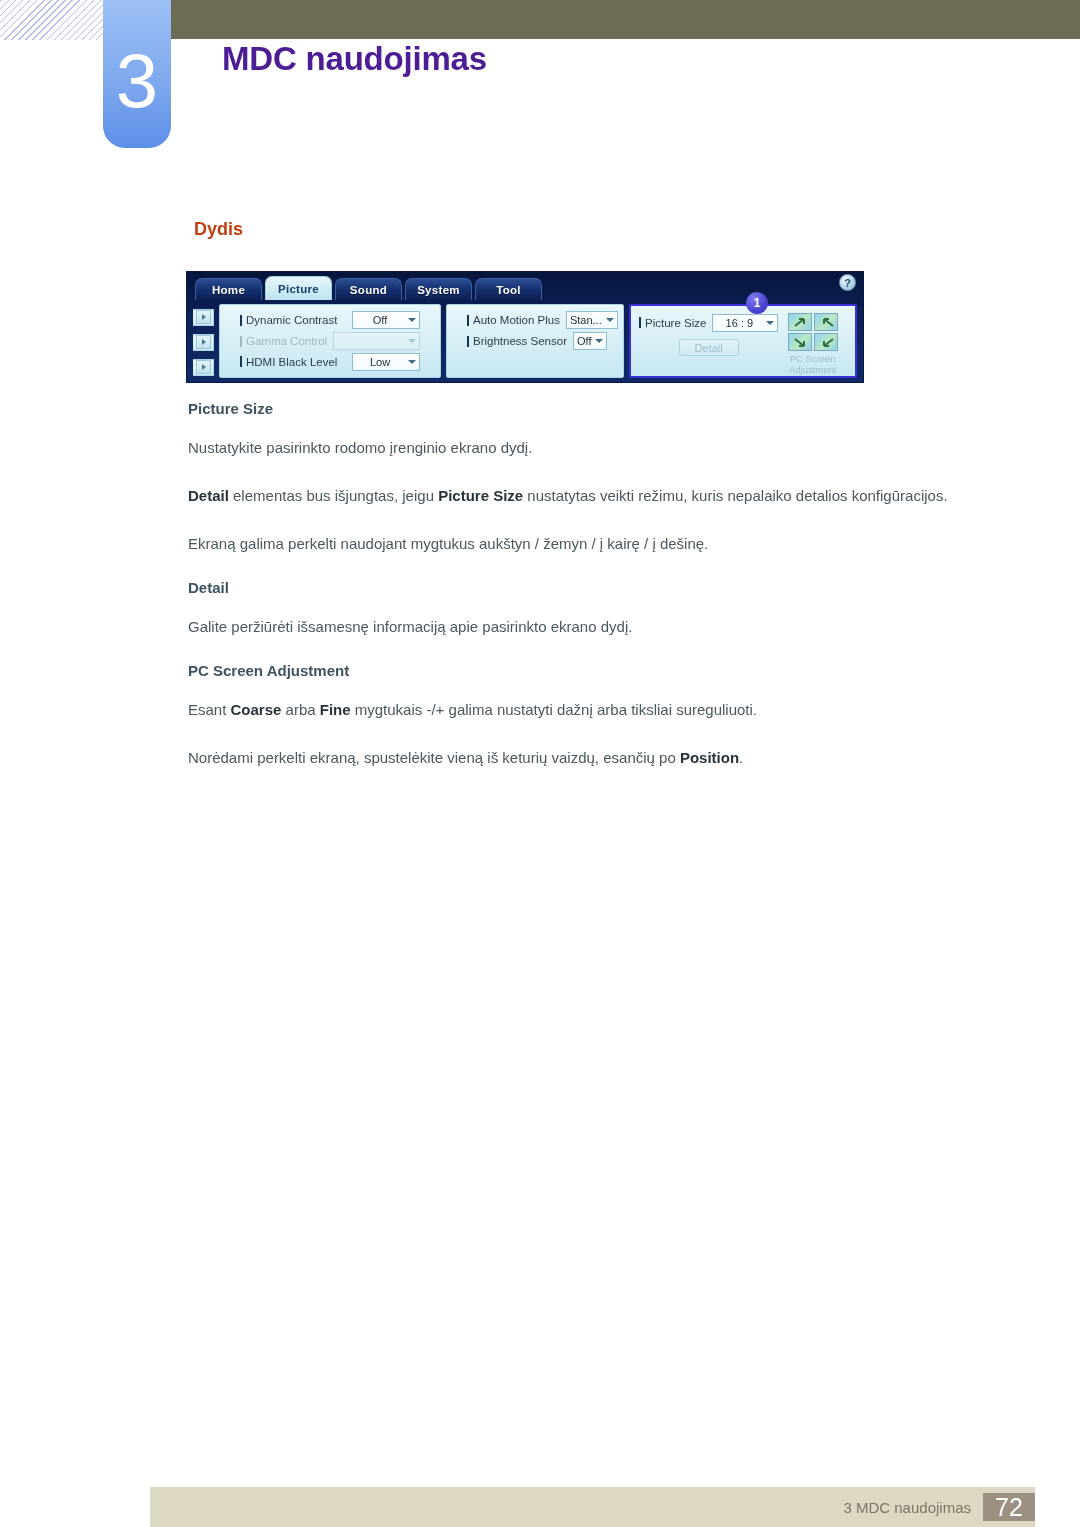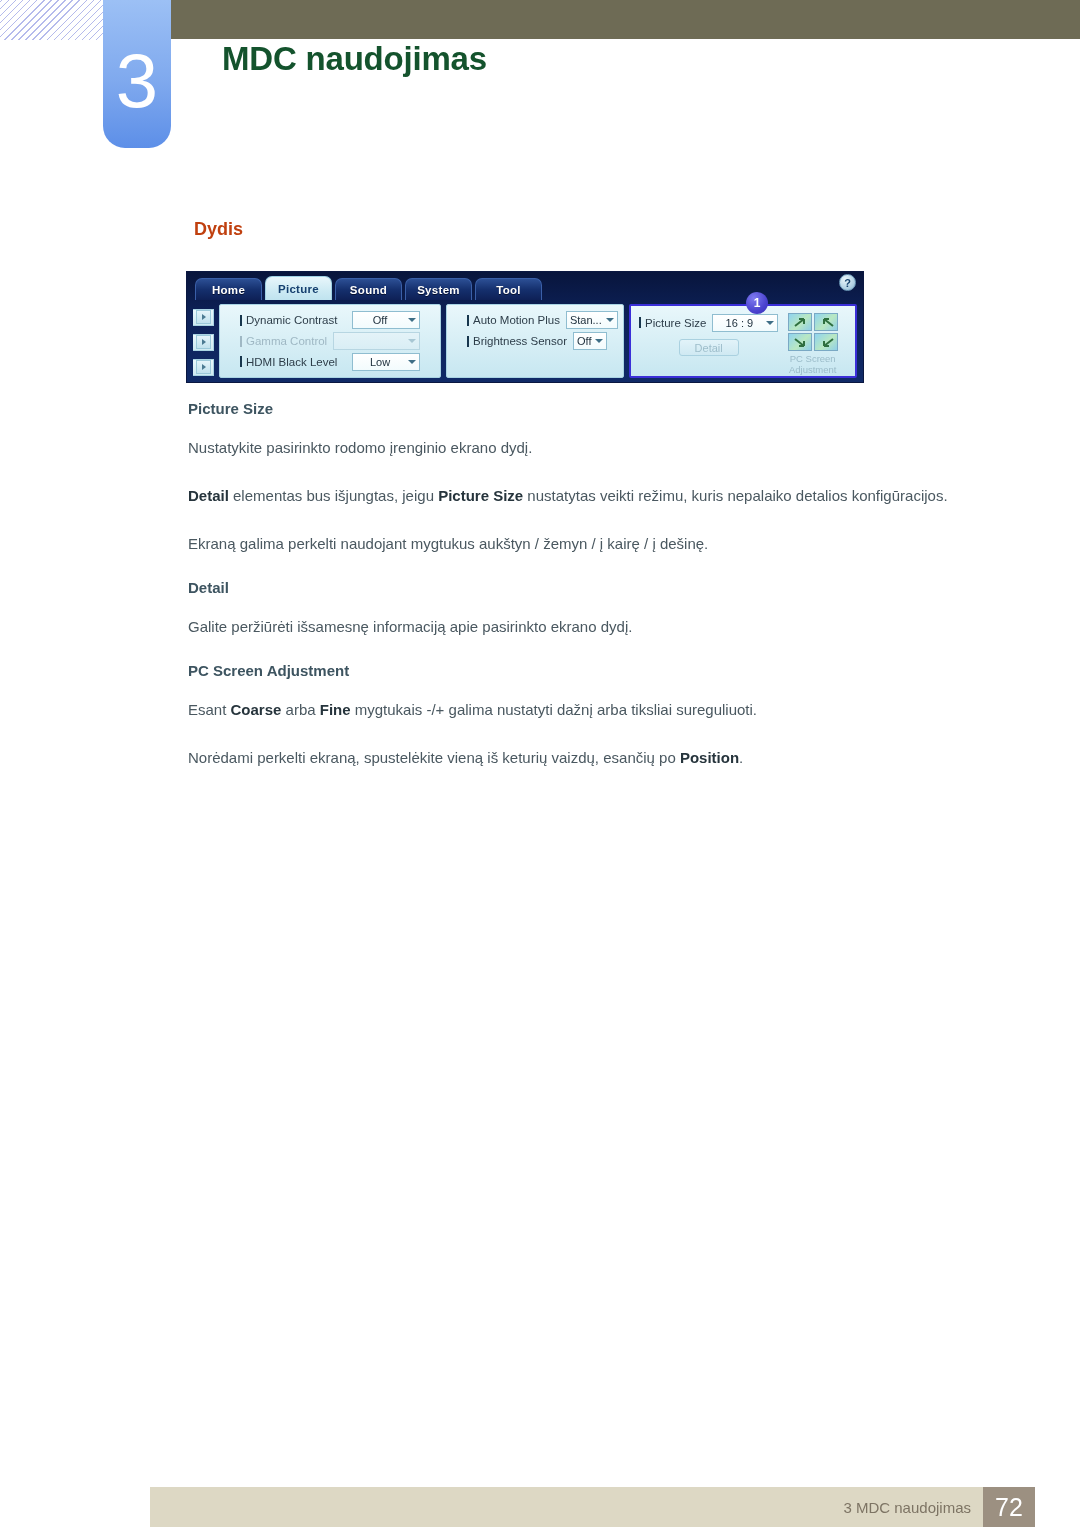--- a/index.html
+++ b/index.html
@@ -47,21 +47,21 @@
     color: #ffffff;
     font-size: 76px;
     font-weight: 400;
     line-height: 1;
     margin-top: 14px;
     font-family: "Liberation Sans", sans-serif;
   }
   .chapter-title {
     position: absolute;
     left: 222px; top: 40px;
-    color: #14532d;
+    color: #4c1d95;
     font-size: 33px;
     font-weight: bold;
     letter-spacing: -0.2px;
   }
 
   .section-heading {
     position: absolute;
     left: 194px; top: 219px;
     color: #c0400f;
     font-size: 18px;
@@ -325,21 +325,21 @@
     display: flex;
     align-items: center;
     justify-content: flex-end;
   }
   .footer-text {
     color: #7d7464;
     font-size: 15px;
     padding-right: 12px;
   }
   .footer-page {
-    width: 52px; height: 40px;
+    width: 52px; height: 28px;
     background: #9c9081;
     color: #ffffff;
     font-size: 25px;
     display: flex;
     align-items: center;
     justify-content: center;
   }
 </style>
 </head>
 <body>

